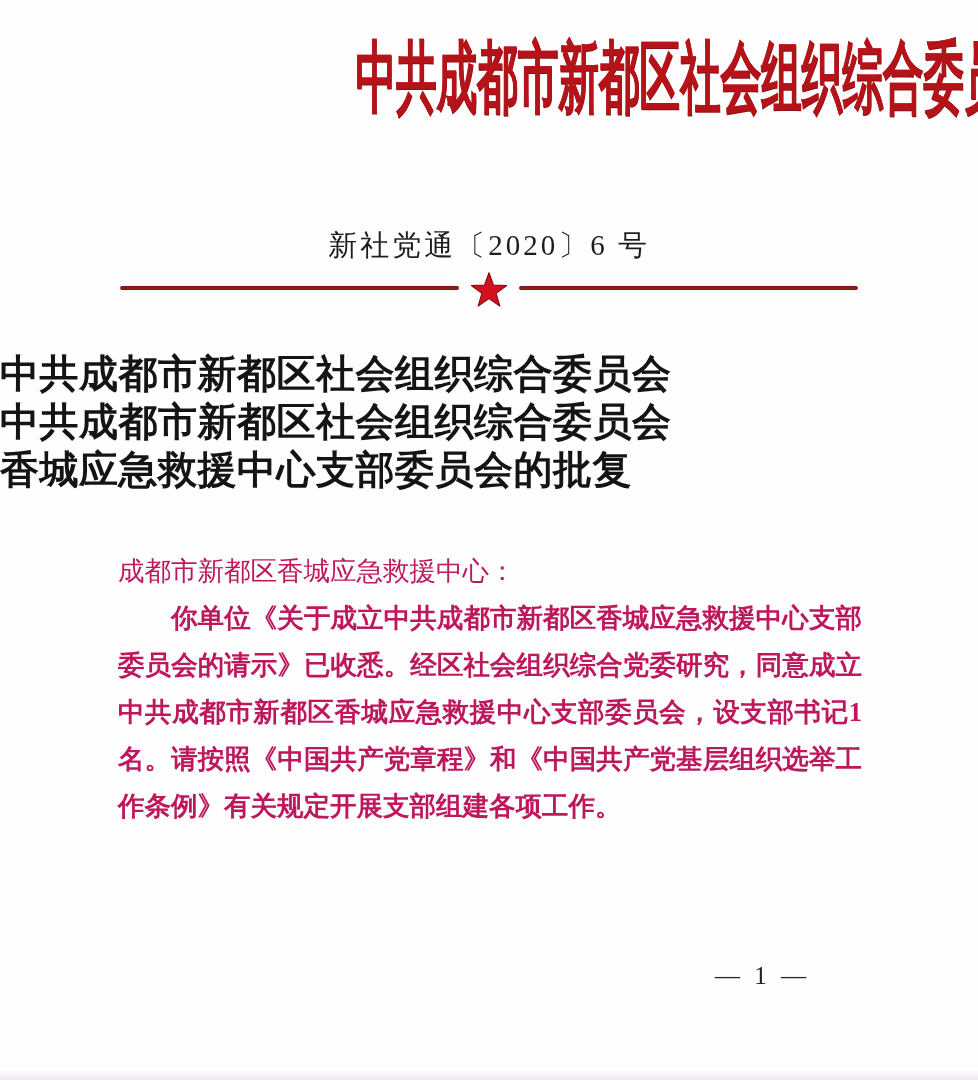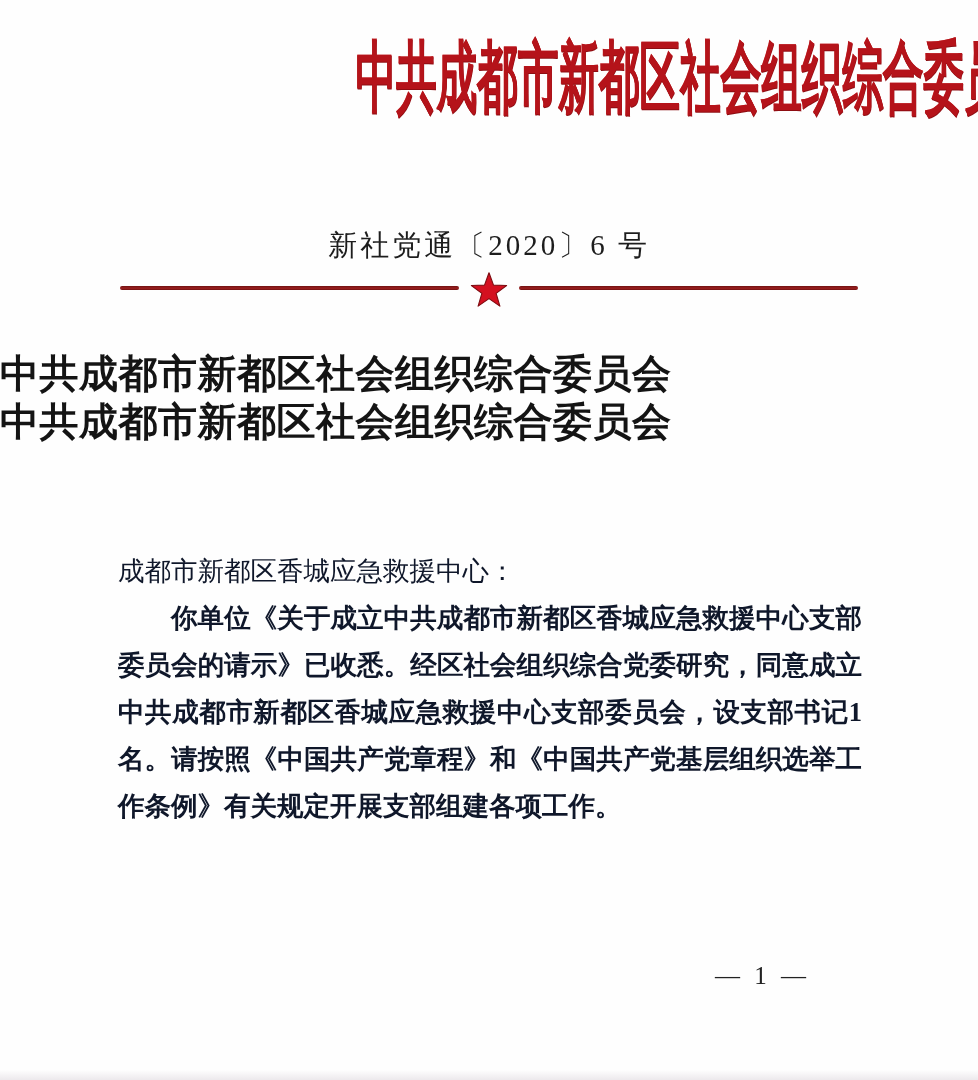--- a/index.html
+++ b/index.html
@@ -91,21 +91,21 @@
   }
 
   
   .body-block {
     position: absolute;
     top: 548px;
     left: 118px;
     width: 744px;
     font-size: 26.5px;
     line-height: 47px;
-    color: #0f172a;
+    color: #be185d;
     text-align: justify;
   }
   .body-block .salutation {
     text-indent: 0;
   }
   .body-block .para {
     text-indent: 2em;
     font-weight: bold;
   }
   .body-block .closing {
@@ -148,20 +148,21 @@
     <div class="seg"></div>
     <svg class="star" viewBox="0 0 100 96" aria-hidden="true">
       <polygon points="50,2 62,35 97,36 69,57 79,91 50,71 21,91 31,57 3,36 38,35" fill="#d41020" stroke="#7e0d12" stroke-width="3" stroke-linejoin="round"></polygon>
     </svg>
     <div class="seg"></div>
   </div>
 
   <div class="doc-title">
     <div class="t-line">中共成都市新都区社会组织综合委员会</div>
     <div class="t-line">中共成都市新都区社会组织综合委员会</div>
+    <div class="t-line">香城应急救援中心支部委员会的批复</div>
   </div>
 
   <div class="body-block">
     <div class="salutation">成都市新都区香城应急救援中心：</div>
     <div class="para">你单位《关于成立中共成都市新都区香城应急救援中心支部委员会的请示》已收悉。经区社会组织综合党委研究，同意成立中共成都市新都区香城应急救援中心支部委员会，设支部书记1名。请按照《中国共产党章程》和《中国共产党基层组织选举工作条例》有关规定开展支部组建各项工作。</div>
   </div>
 
   <div class="page-number">— 1 —</div>
 
   <div class="scan-edge"></div>

